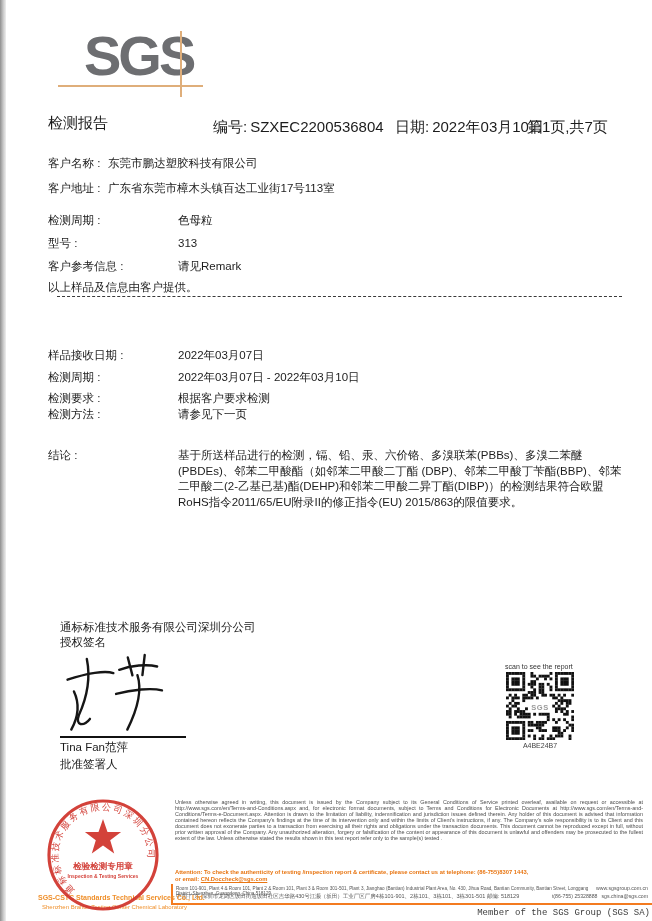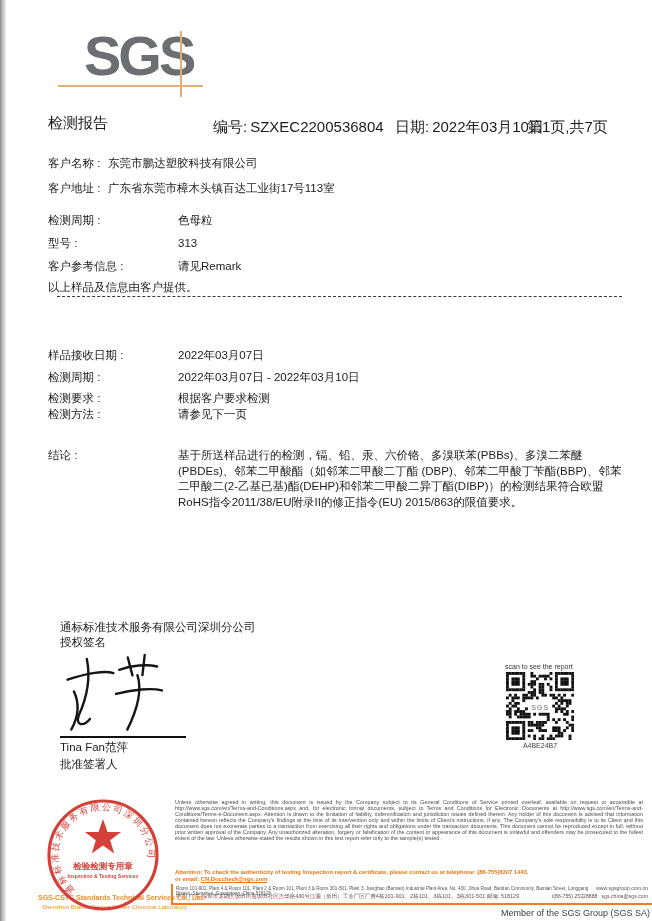--- a/index.html
+++ b/index.html
@@ -88,21 +88,21 @@
     <span class="lbl">检测周期 :</span><span>2022年03月07日 - 2022年03月10日</span>
   </div>
   <div class="abs row w130" style="left:48px;top:391px;">
     <span class="lbl">检测要求 :</span><span>根据客户要求检测</span>
   </div>
   <div class="abs row w130" style="left:48px;top:407px;">
     <span class="lbl">检测方法 :</span><span>请参见下一页</span>
   </div>
 
   <div class="abs row" style="left:48px;top:448px;">结论 :</div>
-  <div class="para" style="left:178px;top:448px;">基于所送样品进行的检测，镉、铅、汞、六价铬、多溴联苯(PBBs)、多溴二苯醚(PBDEs)、邻苯二甲酸酯（如邻苯二甲酸二丁酯 (DBP)、邻苯二甲酸丁苄酯(BBP)、邻苯二甲酸二(2-乙基已基)酯(DEHP)和邻苯二甲酸二异丁酯(DIBP)）的检测结果符合欧盟RoHS指令2011/38/EU附录II的修正指令(EU) 2015/863的限值要求。</div>
+  <div class="para" style="left:178px;top:448px;">基于所送样品进行的检测，镉、铅、汞、六价铬、多溴联苯(PBBs)、多溴二苯醚(PBDEs)、邻苯二甲酸酯（如邻苯二甲酸二丁酯 (DBP)、邻苯二甲酸丁苄酯(BBP)、邻苯二甲酸二(2-乙基已基)酯(DEHP)和邻苯二甲酸二异丁酯(DIBP)）的检测结果符合欧盟RoHS指令2011/65/EU附录II的修正指令(EU) 2015/863的限值要求。</div>
 
   <div class="abs sig-block" style="left:60px;top:620px;">
     <div>通标标准技术服务有限公司深圳分公司</div>
     <div>授权签名</div>
   </div>
 
   <svg class="abs" style="left:58px;top:652px;" width="115" height="82" viewBox="0 0 115 82">
     <g fill="none" stroke="#161616" stroke-width="2.4" stroke-linecap="round" transform="rotate(-2 57 40)">
       <path d="M10 26 C 30 20, 48 18, 56 21"></path>
       <path d="M30 6 C 33 24, 29 44, 20 62 C 16 72, 24 74, 31 66"></path>
@@ -406,21 +406,21 @@
   <div class="addr addr1" style="left:176px;top:885px;">
     <span class="left">Room 101-901, Plant 4 &amp; Room 101, Plant 2 &amp; Room 101, Plant 3 &amp; Room 301-501, Plant 3, Jianghao (Bantian) Industrial Plant Area, No. 430, Jihua Road, Bantian Community, Bantian Street, Longgang District, Shenzhen, Guangdong, China 518129</span>
     <span class="right">www.sgsgroup.com.cn</span>
   </div>
   <div class="addr addr2" style="left:176px;top:893px;">
     <span class="left">中国·广东·深圳市龙岗区坂田街道坂田社区吉华路430号江灏（坂田）工业厂区厂房4栋101-901、2栋101、3栋101、3栋301-501  邮编: 518129</span>
     <span class="right">t(86-755) 25328888</span>
     <span class="right">sgs.china@sgs.com</span>
   </div>
   <div class="hrule" style="left:171px;top:903px;width:481px;"></div>
-  <div class="abs member" style="left:400px;top:908px;">Member of the SGS Group (SGS SA)</div>
+  <div class="abs member" style="left:400px;top:908px;font-family:Liberation Mono, monospace;">Member of the SGS Group (SGS SA)</div>
 
   <div class="abs cstc1" style="left:38px;top:894px;">SGS-CSTC Standards Technical Services Co., Ltd.</div>
   <div class="abs cstc2" style="left:42px;top:904px;">Shenzhen Branch Testing Center Chemical Laboratory</div>
 
   <svg class="stamp" style="left:44px;top:796px;" width="118" height="118" viewBox="0 0 118 118">
     <defs>
       <path id="ringPath" d="M 59,104 A 45,45 0 1,1 59,14 A 45,45 0 1,1 59,104"></path>
     </defs>
     <circle cx="59" cy="59" r="54" fill="none" stroke="#d0342c" stroke-width="3.2"></circle>
     <polygon points="59,23 63.5,35.9 77.1,36.1 66.2,44.3 70.2,57.4 59,49.6 47.8,57.4 51.8,44.3 40.9,36.1 54.5,35.9" fill="#d0342c"></polygon>

